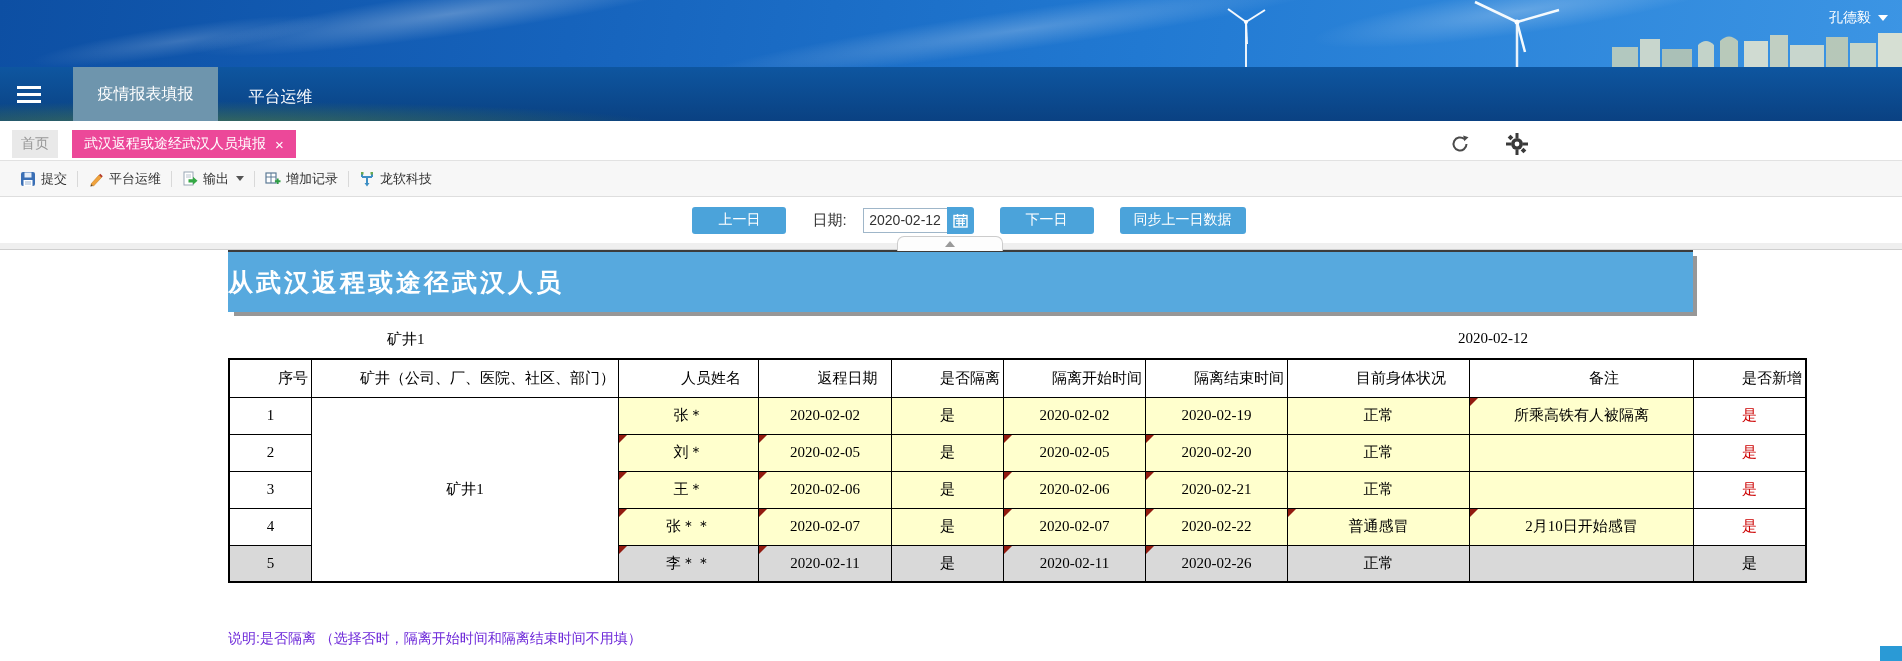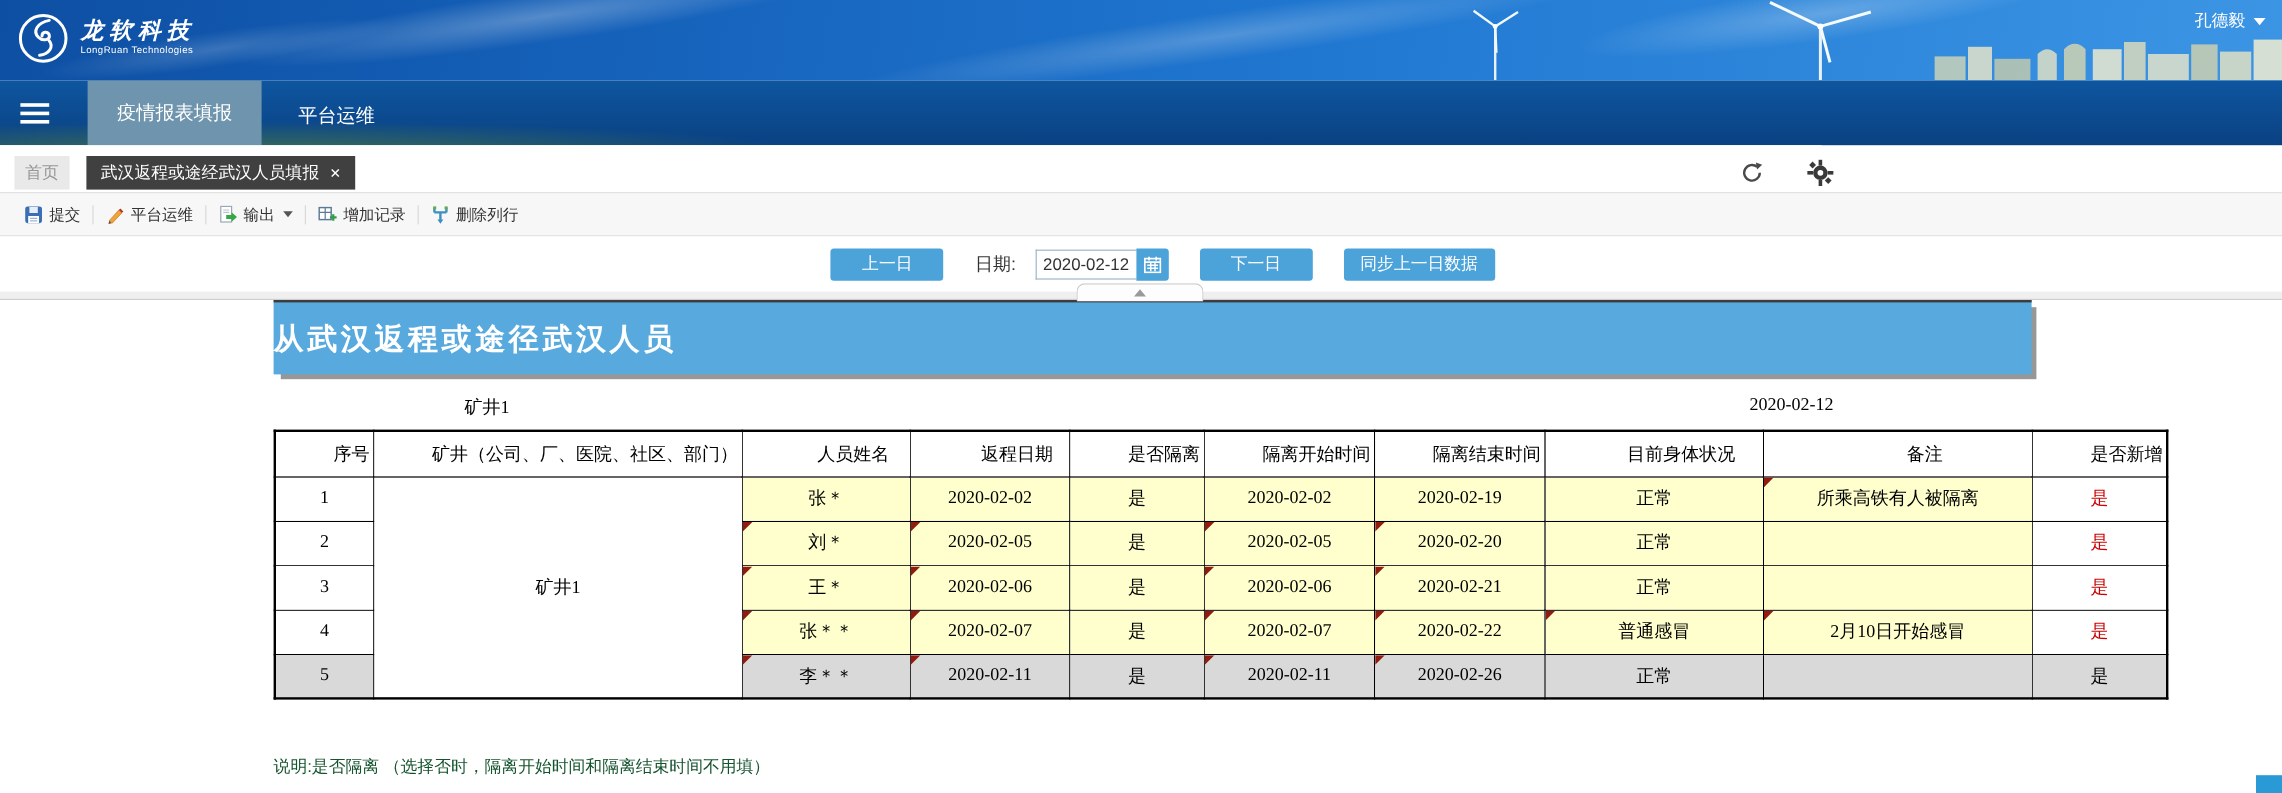--- a/index.html
+++ b/index.html
@@ -36,21 +36,21 @@
   .hamburger{position:absolute;left:17px;top:19px;width:24px;height:17px;cursor:pointer;}
   .hamburger span{display:block;width:24px;height:3px;background:#fff;margin-bottom:4px;}
   .nav-tab{position:absolute;top:0;height:60px;display:flex;align-items:center;justify-content:center;
     color:#fff;font-size:16px;cursor:pointer;box-sizing:border-box;}
   .nav-tab.active{left:73px;width:145px;background:#6e95ad;border-bottom:5px solid #8cc63e;}
   .nav-tab.plain{left:218px;width:125px;}
   
   .tabbar{position:absolute;top:121px;left:0;width:1518px;height:39px;background:#fff;}
   .doc-tab{position:absolute;top:9px;height:28px;display:flex;align-items:center;font-size:14px;box-sizing:border-box;cursor:pointer;}
   .doc-tab.home{left:12px;width:46px;background:#e9e9e9;color:#979797;justify-content:center;}
-  .doc-tab.activedoc{left:72px;padding:0 12px;background:#404040;color:#fff;gap:9px;}
+  .doc-tab.activedoc{left:72px;padding:0 12px;background:#ec4899;color:#fff;gap:9px;}
   .doc-close{font-size:15px;line-height:15px;cursor:pointer;}
   .tab-right-icons{position:absolute;right:0;top:10px;height:26px;display:flex;align-items:center;}
   .refresh-btn{margin-right:26px;cursor:pointer;}
   .gear-partial{position:relative;right:-10px;cursor:pointer;}
   
   .toolbar{position:absolute;top:160px;left:0;width:1902px;height:37px;background:#f7f7f7;
     border-top:1px solid #e2e2e2;border-bottom:1px solid #dedede;box-sizing:border-box;
     display:flex;align-items:center;padding-left:10px;font-size:13px;color:#333;}
   .tool-btn{display:flex;align-items:center;gap:5px;padding:0 10px;cursor:pointer;white-space:nowrap;}
   .tool-sep{width:1px;height:16px;background:#d9d9d9;}
@@ -86,21 +86,21 @@
   table.sheet th{height:38px;font-weight:normal;background:#fff;padding-left:48px;}
   table.sheet td{height:37px;}
   td.c-yellow{background:#ffffcd;}
   td.c-white{background:#fff;}
   td.c-gray{background:#d9d9d9;}
   td.c-seq{background:#fff;}
   td.c-seq.sel{background:#d9d9d9;}
   td.c-mine{background:#fff;}
   td.red{color:#cc0000;}
   .tri{position:absolute;top:0;left:0;width:0;height:0;border-top:8px solid #921b10;border-right:8px solid transparent;}
-  .sheet-note{position:absolute;left:228px;top:630px;font-size:14px;color:#14532d;}
+  .sheet-note{position:absolute;left:228px;top:630px;font-size:14px;color:#6d28d9;}
   .corner-box{position:absolute;right:0px;bottom:0px;width:22px;height:15px;background:#2a9ad6;}
 </style>
 </head>
 <body>
 
 <div class="photo-header">
   <div class="cloud c1"></div>
   <div class="cloud c2"></div>
   <div class="cloud c3"></div>
   <div class="cloud c4"></div>
@@ -126,30 +126,20 @@
     <path d="M86 36 v-22 q8 -8 16 0 v22 z" fill="#d3dac6" opacity=".9"></path>
     <path d="M108 36 v-26 q9 -9 18 0 v26 z" fill="#c6cfb6" opacity=".9"></path>
     <rect x="132" y="10" width="24" height="26" fill="#dde2d0" opacity=".92"></rect>
     <rect x="158" y="4" width="18" height="32" fill="#cdd5bf" opacity=".92"></rect>
     <rect x="178" y="14" width="34" height="22" fill="#d8decb" opacity=".9"></rect>
     <rect x="214" y="6" width="22" height="30" fill="#c4cdb4" opacity=".9"></rect>
     <rect x="238" y="12" width="26" height="24" fill="#d3dac6" opacity=".92"></rect>
     <rect x="266" y="2" width="24" height="34" fill="#dee3d2" opacity=".95"></rect>
   </svg>
 
-  <div class="logo-wrap">
-    <svg width="44" height="46" viewBox="0 0 44 46">
-      <circle cx="22" cy="23" r="19" fill="none" stroke="#fff" stroke-width="2.5"></circle>
-      <path d="M27 8 c-10 2 -14 9 -9 14 c4 4 10 2 9 -2 c-1 -3 -6 -3 -6 1 m-2 16 c8 -1 12 -7 8 -12" fill="none" stroke="#fff" stroke-width="2.5" stroke-linecap="round"></path>
-    </svg>
-    <div class="logo-text">
-      <div class="cn">龙软科技</div>
-      <div class="en">LongRuan Technologies</div>
-    </div>
-  </div>
 
 
   <div class="user-menu">
     <span>孔德毅</span>
     <span class="caret-down-white"></span>
   </div>
 </div>
 
 <div class="navbar">
   <div class="grass"></div>
@@ -230,21 +220,21 @@
     <span>增加记录</span>
   </div>
   <div class="tool-sep"></div>
   <div class="tool-btn">
     <svg width="16" height="16" viewBox="0 0 16 16">
       <path d="M3 2 v4 M13 2 v4 M3 6 h10 M8 6 v7" fill="none" stroke="#3e8fc4" stroke-width="2"></path>
       <polygon points="5.5,12 10.5,12 8,15.5" fill="#3e8fc4"></polygon>
       <rect x="2" y="1" width="2.5" height="2.5" fill="#6aa84f"></rect>
       <rect x="11.5" y="1" width="2.5" height="2.5" fill="#6aa84f"></rect>
     </svg>
-    <span>删除列行</span>
+    <span>龙软科技</span>
   </div>
 </div>
 
 <div class="datebar">
   <button class="blue-btn wide">上一日</button>
   <span class="date-label">日期:</span>
   <span class="date-field">
     <input class="date-input" value="2020-02-12" style="">
     <button class="cal-btn">
       <svg width="15" height="15" viewBox="0 0 15 15">

